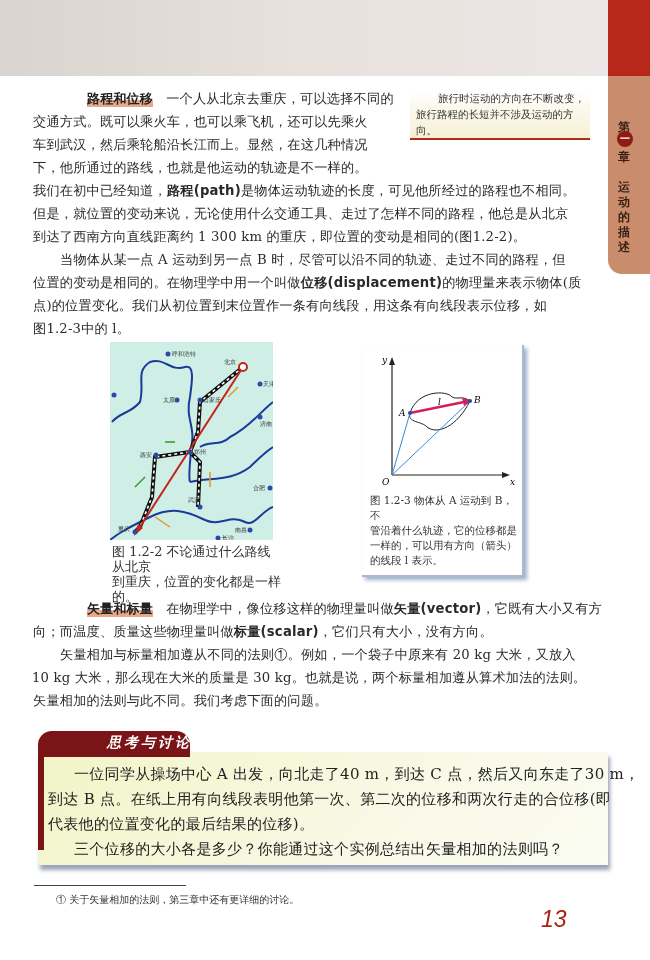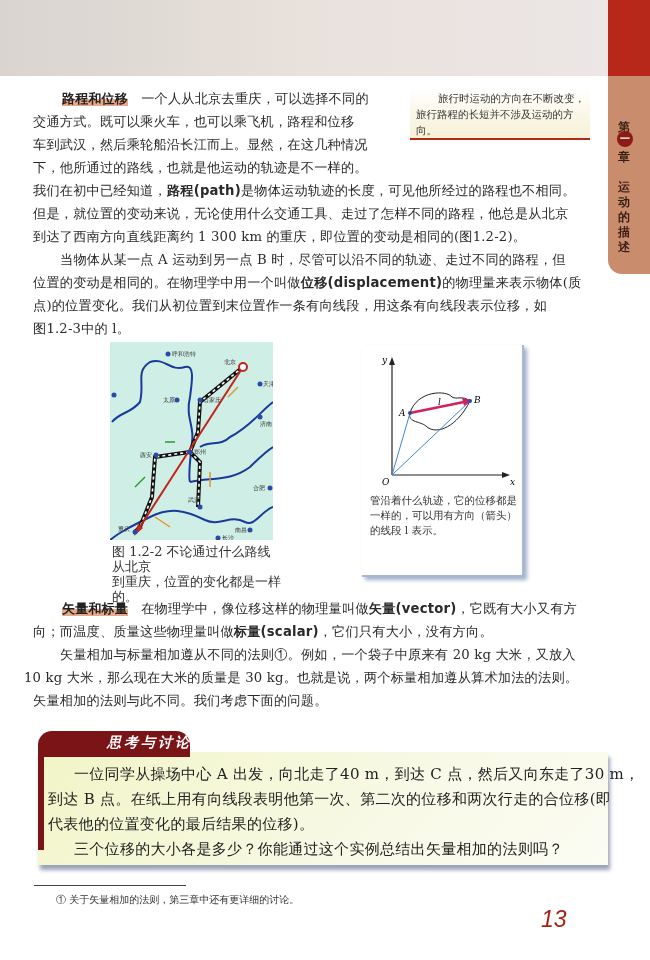--- a/index.html
+++ b/index.html
@@ -30,23 +30,24 @@
     .side-tab .circle {
       position: absolute; left: 9px; top: 55px; width: 16px; height: 16px; border-radius: 50%;
       background: #8e1a14; color: #fff; font-size: 10px; text-align: center; line-height: 16px;
       font-family: "DejaVu Sans", sans-serif; font-weight: bold;
     }
     .p {
       position: absolute; font-size: 13.2px; line-height: 22.6px; letter-spacing: 0.2px;
       white-space: nowrap;
     }
     .hl {
-      font-family: Liberation Serif, serif; font-weight: bold; font-size: 13px;
+      font-family: Liberation Mono, monospace; font-weight: bold; font-size: 13px;
       background: linear-gradient(180deg, transparent 55%, #e8a88a 55%);
       color: #222;
+      margin-left: 25px;
     }
     b.term { font-family: "DejaVu Sans", sans-serif; font-weight: bold; }
     .margin-note {
       position: absolute; left: 410px; top: 88px; width: 180px; height: 52px;
       background: linear-gradient(180deg, #fff 0%, #f6f0d4 100%);
       border-bottom: 2px solid #b02a1a;
       font-family: "DejaVu Sans", sans-serif; font-size: 10.5px; line-height: 16px; color: #333;
       padding: 2px 4px 0 6px; box-sizing: border-box;
     }
     .fig1 {
@@ -111,21 +112,21 @@
   <div class="vt" style="top:134px">的</div>
   <div class="vt" style="top:149px">描</div>
   <div class="vt" style="top:164px">述</div>
 </div>
 
 <div class="margin-note" style="text-indent:22px;">旅行时运动的方向在不断改变，旅行路程的长短并不涉及运动的方向。</div>
 
 <div class="p" style="left:62px;top:88px;">
   <span class="hl">路程和位移</span>&nbsp;&nbsp;&nbsp;<span>一个人从北京去重庆，可以选择不同的</span>
 </div>
-<div class="p" style="left:33px;top:111px;">交通方式。既可以乘火车，也可以乘飞机，路程和位移</div>
+<div class="p" style="left:33px;top:111px;">交通方式。既可以乘火车，也可以乘飞机，还可以先乘火</div>
 <div class="p" style="left:33px;top:134px;">车到武汉，然后乘轮船沿长江而上。显然，在这几种情况</div>
 <div class="p" style="left:33px;top:157px;">下，他所通过的路线，也就是他运动的轨迹是不一样的。</div>
 <div class="p" style="left:33px;top:180px;">
   <span>我们在初中已经知道，</span><b class="term">路程(path)</b><span>是物体运动轨迹的长度，可见他所经过的路程也不相同。</span>
 </div>
 <div class="p" style="left:33px;top:203px;">但是，就位置的变动来说，无论使用什么交通工具、走过了怎样不同的路程，他总是从北京</div>
 <div class="p" style="left:33px;top:226px;">到达了西南方向直线距离约 1 300 km 的重庆，即位置的变动是相同的(图1.2-2)。</div>
 <div class="p" style="left:60px;top:249px;">当物体从某一点 A 运动到另一点 B 时，尽管可以沿不同的轨迹、走过不同的路程，但</div>
 <div class="p" style="left:33px;top:272px;">
   <span>位置的变动是相同的。在物理学中用一个叫做</span><b class="term">位移(displacement)</b><span>的物理量来表示物体(质</span>
@@ -205,34 +206,35 @@
     <circle cx="48" cy="68" r="2" fill="#2a4aa8"></circle>
     <circle cx="108" cy="56" r="2" fill="#2a4aa8"></circle>
     <text x="20" y="18" font-style="italic" font-size="9" font-family="DejaVu Serif, serif">y</text>
     <text x="148" y="140" font-style="italic" font-size="9" font-family="DejaVu Serif, serif">x</text>
     <text x="20" y="140" font-style="italic" font-size="9" font-family="DejaVu Serif, serif">O</text>
     <text x="37" y="71" font-style="italic" font-size="9" font-family="DejaVu Serif, serif">A</text>
     <text x="112" y="58" font-style="italic" font-size="9" font-family="DejaVu Serif, serif">B</text>
     <text x="76" y="60" font-style="italic" font-size="9" font-family="DejaVu Serif, serif">l</text>
   </svg>
   <div class="fig2-cap">
+    <div>图 1.2-3  物体从 A 运动到 B，不</div>
     <div>管沿着什么轨迹，它的位移都是</div>
     <div>一样的，可以用有方向（箭头）</div>
     <div>的线段 l 表示。</div>
   </div>
 </div>
 
 <div class="p" style="left:62px;top:598px;">
   <span class="hl">矢量和标量</span>&nbsp;&nbsp;&nbsp;<span>在物理学中，像位移这样的物理量叫做</span><b class="term">矢量(vector)</b><span>，它既有大小又有方</span>
 </div>
 <div class="p" style="left:33px;top:621px;">
   <span>向；而温度、质量这些物理量叫做</span><b class="term">标量(scalar)</b><span>，它们只有大小，没有方向。</span>
 </div>
 <div class="p" style="left:60px;top:644px;">矢量相加与标量相加遵从不同的法则①。例如，一个袋子中原来有 20 kg 大米，又放入</div>
-<div class="p" style="left:24px;top:667px;">10 kg 大米，那么现在大米的质量是 30 kg。也就是说，两个标量相加遵从算术加法的法则。</div>
+<div class="p" style="left:32px;top:667px;">10 kg 大米，那么现在大米的质量是 30 kg。也就是说，两个标量相加遵从算术加法的法则。</div>
 <div class="p" style="left:33px;top:690px;">矢量相加的法则与此不同。我们考虑下面的问题。</div>
 
 <div class="discuss"></div>
 <div class="discuss-tab"></div>
 <div class="discuss-tab-left"></div>
 <div class="discuss-title">思考与讨论</div>
 <div class="dp" style="left:74px;top:762px;">一位同学从操场中心 A 出发，向北走了40 m，到达 C 点，然后又向东走了30 m，</div>
 <div class="dp" style="left:48px;top:787px;">到达 B 点。在纸上用有向线段表明他第一次、第二次的位移和两次行走的合位移(即</div>
 <div class="dp" style="left:48px;top:812px;">代表他的位置变化的最后结果的位移)。</div>
 <div class="dp" style="left:74px;top:837px;text-align:center;">三个位移的大小各是多少？你能通过这个实例总结出矢量相加的法则吗？</div>

